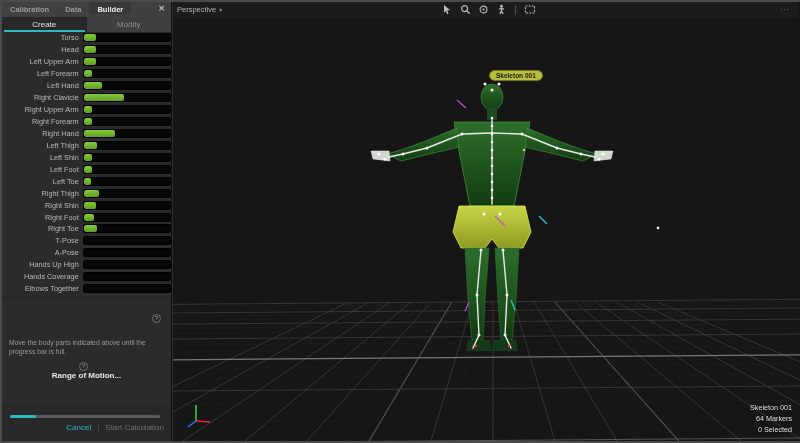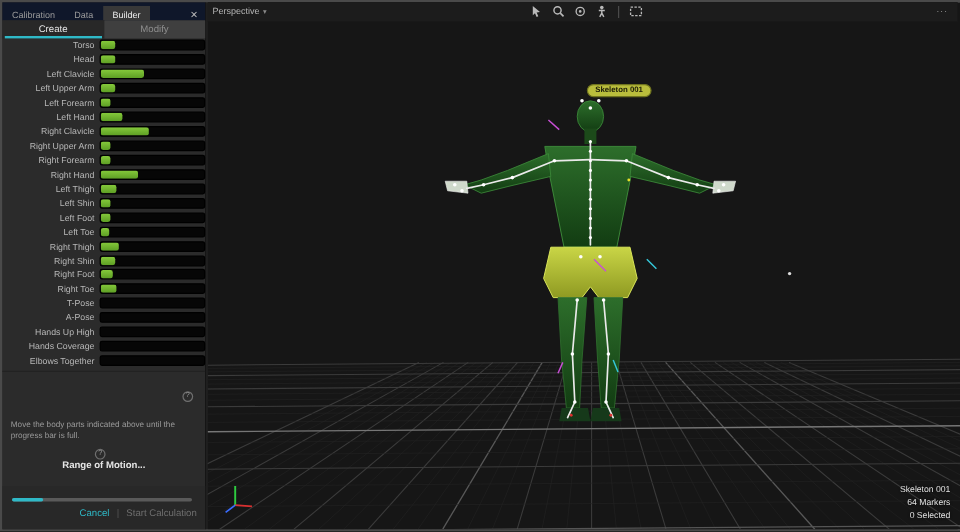--- a/index.html
+++ b/index.html
@@ -4,22 +4,22 @@
 <style>
   * { margin:0; padding:0; box-sizing:border-box; }
   html,body { width:800px; height:443px; overflow:hidden; background:#101010;
               font-family:"Liberation Sans", sans-serif; }
   .window { position:relative; width:800px; height:443px;
             border:2px solid #4a4a4a; background:#2b2b2b; }
 
   
   .panel { position:absolute; left:0; top:0; width:170px; height:439px;
            background:#2b2b2b; display:flex; flex-direction:column; border-right:1px solid #111; }
-  .tabbar { height:15px; background:#0f172a; display:flex; align-items:flex-end;
-            font-size:7.5px; color:#9a9a9a; flex:0 0 auto; }
+  .tabbar { height:15px; background:#404040; display:flex; align-items:flex-start;
+            font-size:7.5px; color:#9a9a9a; flex:0 0 auto;font-weight:bold; }
   .tabbar .tab { padding:3px 8px 0 8px; cursor:default; }
   .tabbar .tab.active { background:#383838; color:#eee; }
   .tabbar .spacer { flex:1; }
   .tabbar .close { padding:2px 6px 0 6px; color:#bbb; font-size:8px; }
 
   .modetabs { height:15px; display:flex; flex:0 0 auto; font-size:8px; }
   .modetab { flex:1; display:flex; align-items:center; justify-content:center; position:relative; }
   .modetab.active { background:#282828; color:#e8e8e8; }
   .modetab.active::after { content:""; position:absolute; left:2px; right:2px; bottom:0;
                            height:2px; background:#2fb9c7; }
@@ -108,26 +108,20 @@
           </div>
         </div>
 
         <div class="crow">
           <div class="lbl">Head</div>
           <div class="track">
             <div class="fill" style="width: 14%;"></div>
           </div>
         </div>
 
-        <div class="crow">
-          <div class="lbl">Left Clavicle</div>
-          <div class="track">
-            <div class="fill" style="width: 42%;"></div>
-          </div>
-        </div>
 
         <div class="crow">
           <div class="lbl">Left Upper Arm</div>
           <div class="track">
             <div class="fill" style="width: 14%;"></div>
           </div>
         </div>
 
         <div class="crow">
           <div class="lbl">Left Forearm</div>

